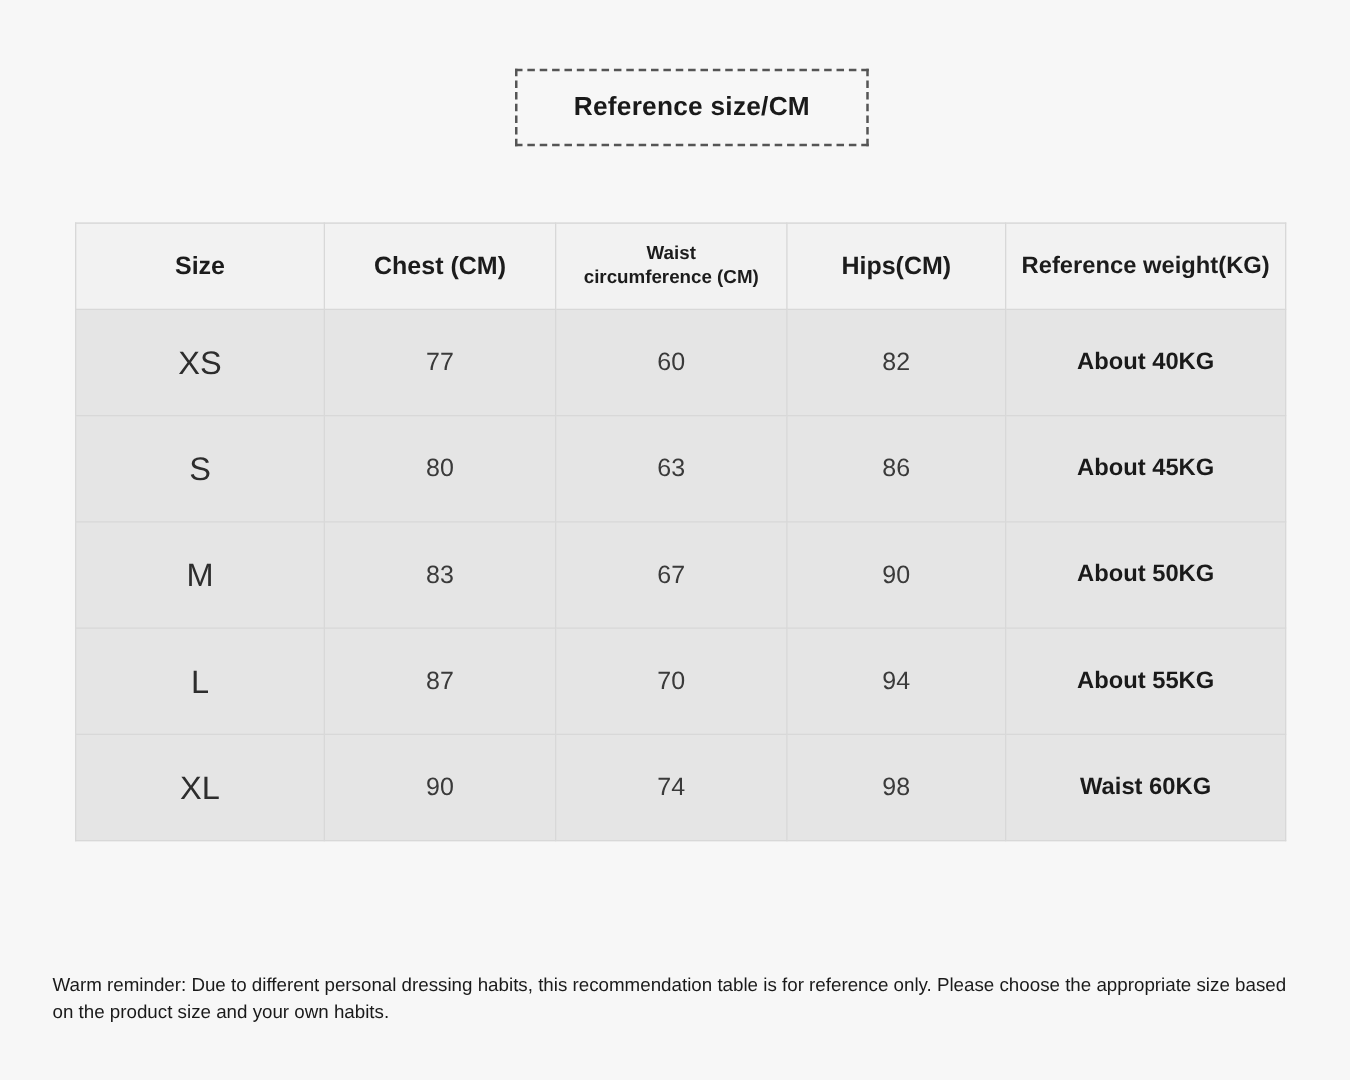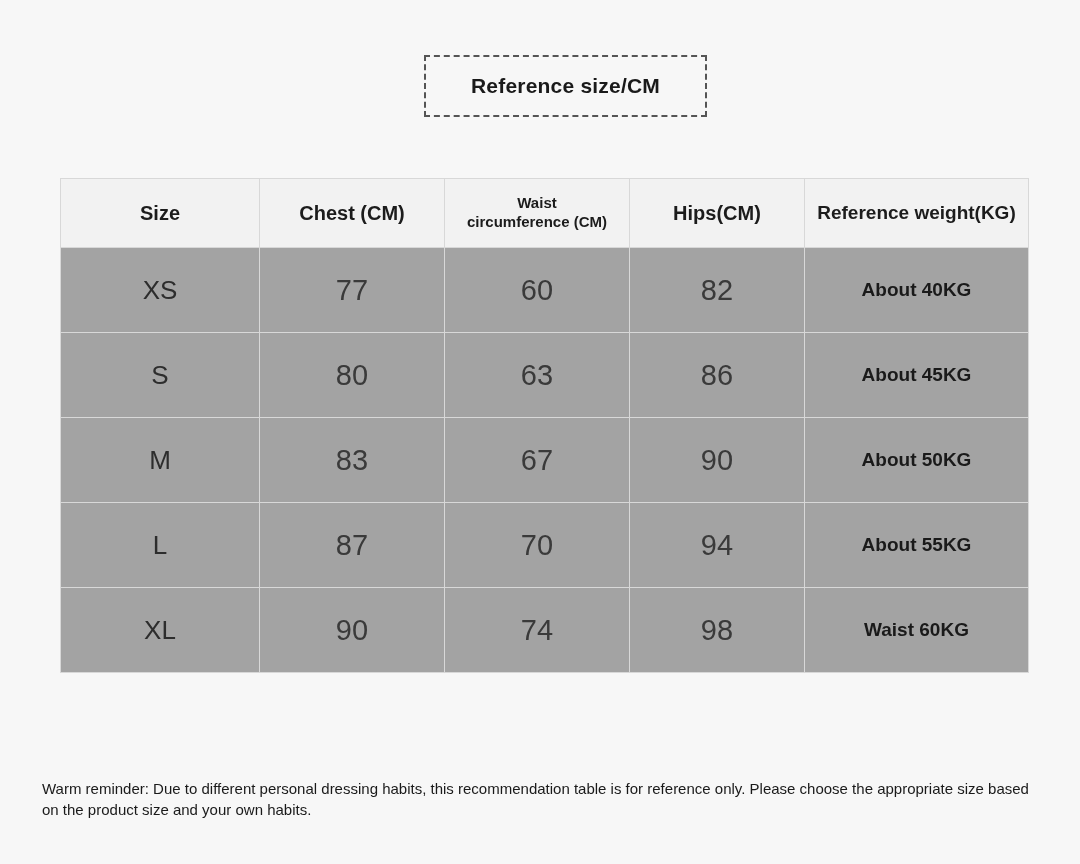--- a/index.html
+++ b/index.html
@@ -17,21 +17,21 @@
   }
   .page {
     position: relative;
     width: 1080px;
     height: 864px;
     box-sizing: border-box;
   }
   
   .title-badge {
     position: absolute;
-    left: 424px;
+    left: 412px;
     top: 55px;
     width: 283px;
     height: 62px;
     border: 2px dashed #555;
     box-sizing: border-box;
     display: flex;
     align-items: center;
     justify-content: center;
     background: transparent;
   }
@@ -42,21 +42,21 @@
     letter-spacing: 0.2px;
   }
   
   .size-table {
     position: absolute;
     left: 60px;
     top: 178px;
     width: 968px;
     border-collapse: collapse;
     table-layout: fixed;
-    background: #a3a3a3;
+    background: #e5e5e5;
   }
   .size-table th, .size-table td {
     border: 1px solid #d8d8d8;
     text-align: center;
     vertical-align: middle;
     padding: 0;
   }
   .size-table thead th {
     height: 68px;
     background: #f2f2f2;
@@ -70,21 +70,21 @@
   .col-weight  { width: 224px; }
 
   .th-size   { font-size: 20px; }
   .th-chest  { font-size: 20px; }
   .th-waist  { font-size: 15px; line-height: 1.25; }
   .th-hips   { font-size: 20px; }
   .th-weight { font-size: 19px; }
 
   .size-table tbody td {
     height: 84px;
-    font-size: 29px;
+    font-size: 20px;
     color: #3a3a3a;
     font-weight: normal;
   }
   .size-table tbody td.cell-size {
     font-size: 26px;
     color: #2d2d2d;
     margin-left: 20px;
   }
   .size-table tbody td.cell-weight {
     font-size: 19px;

